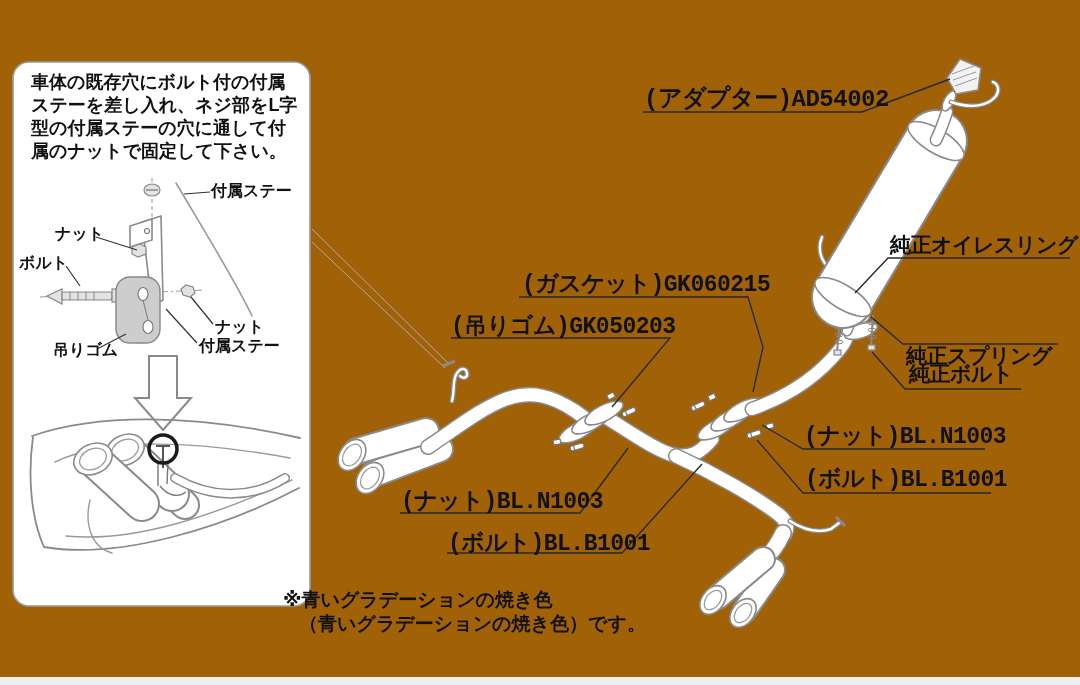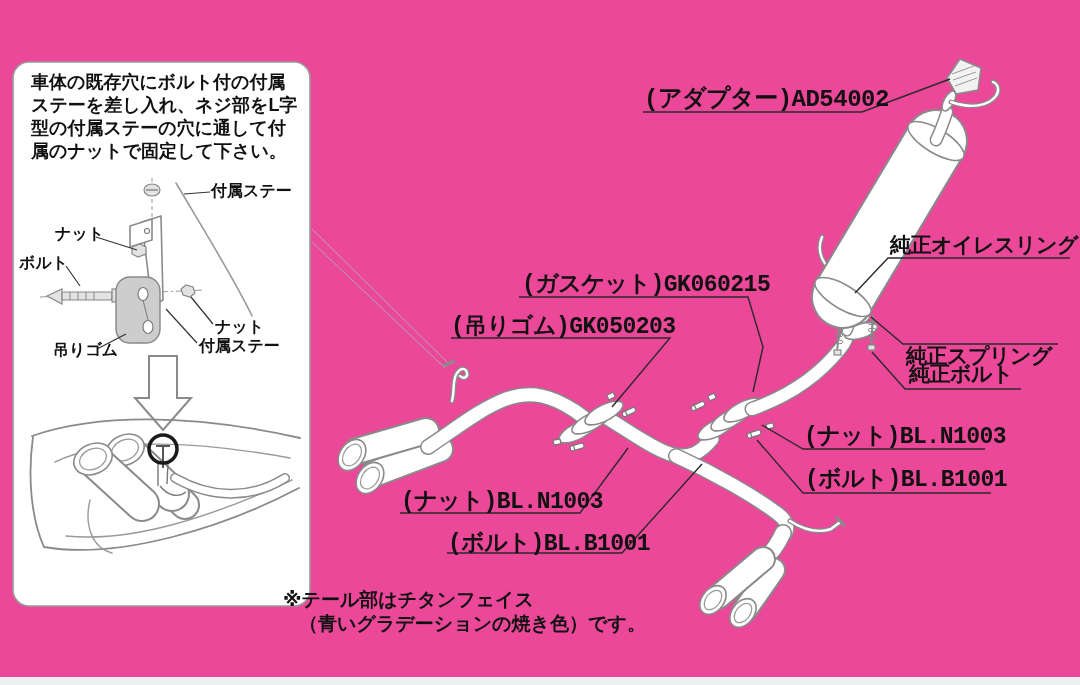--- a/index.html
+++ b/index.html
@@ -1,16 +1,16 @@
 <!DOCTYPE html>
 <html><head>
 <meta charset="utf-8">
 <style>
   html,body{margin:0;padding:0;background:#fff;}
-  .stage{position:relative;width:1080px;height:685px;background:#ec4899;overflow:hidden;
+  .stage{position:relative;width:1080px;height:685px;background:#a16207;overflow:hidden;
          font-family:"Liberation Sans","DejaVu Sans",sans-serif;color:#111;}
   .stage svg{position:absolute;left:0;top:0;}
   .lbl{position:absolute;white-space:nowrap;color:#111;}
   .serif{font-family:Liberation Mono, monospace;font-weight:600;letter-spacing:-0.5px;}
   .sansb{font-family:"Liberation Sans","DejaVu Sans",sans-serif;font-weight:bold;}
   .f24{font-size:24px;} .f23{font-size:23px;} .f22{font-size:23px;} .f21{font-size:21px;}
   .f19{font-size:19px;} .f18{font-size:18px;} .f16{font-size:16px;}
   .instr{line-height:23px;white-space:pre-line;}
   
   .art{stroke:#8a8a8a;fill:none;stroke-linecap:round;stroke-linejoin:round;}
@@ -271,16 +271,16 @@
 <div class="lbl serif f23" style="left:522px;top:268px;">(ガスケット)GK060215</div>
 <div class="lbl serif f23" style="left:451px;top:310px;">(吊りゴム)GK050203</div>
 <div class="lbl serif f21" style="left:890px;top:231px;">純正オイレスリング</div>
 <div class="lbl serif f21" style="left:906px;top:316px;margin-top:26px;">純正スプリング</div>
 <div class="lbl serif f21" style="left:909px;top:360px;">純正ボルト</div>
 <div class="lbl serif f22" style="left:804px;top:420px;">(ナット)BL.N1003</div>
 <div class="lbl serif f22" style="left:805px;top:463px;">(ボルト)BL.B1001</div>
 <div class="lbl serif f22" style="left:401px;top:485px;">(ナット)BL.N1003</div>
 <div class="lbl serif f22" style="left:448px;top:527px;">(ボルト)BL.B1001</div>
 
-<div class="lbl sansb f19" style="left:283px;top:587px;">※テール部はチタンフェイス</div>
+<div class="lbl sansb f19" style="left:283px;top:587px;">※青いグラデーションの焼き色</div>
 <div class="lbl sansb f19" style="left:299px;top:611px;">（青いグラデーションの焼き色）です。</div>
 
 </div>
 
 </body></html>

